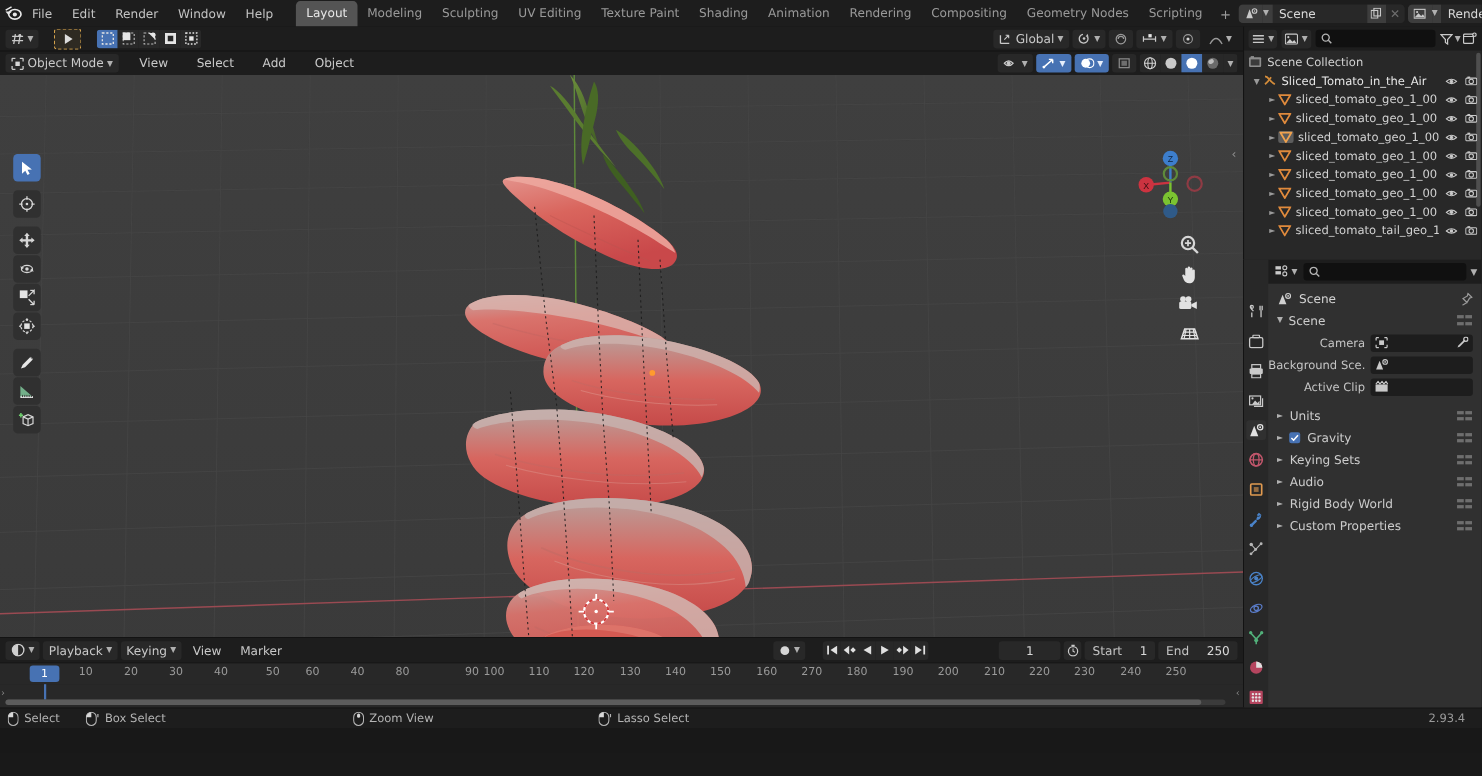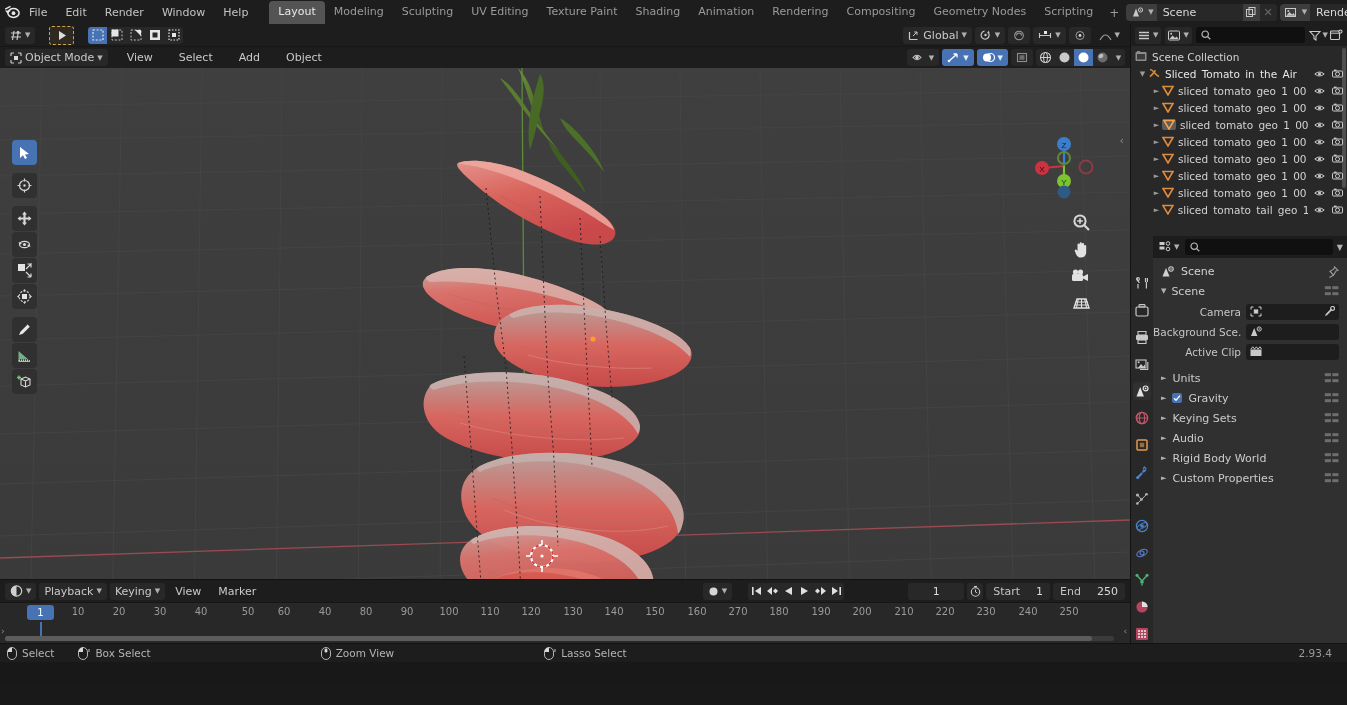--- a/index.html
+++ b/index.html
@@ -739,21 +739,21 @@
         <div class="tl-ruler">
           <div class="playhead" style="left:27px;">1</div>
           <div class="tick" style="left:78px">10</div>
           <div class="tick" style="left:119px">20</div>
           <div class="tick" style="left:160px">30</div>
           <div class="tick" style="left:201px">40</div>
           <div class="tick" style="left:248px">50</div>
           <div class="tick" style="left:284px">60</div>
           <div class="tick" style="left:325px">40</div>
           <div class="tick" style="left:366px">80</div>
-          <div class="tick" style="left:407px">90</div>
+          <div class="tick" style="left:429px">90</div>
           <div class="tick" style="left:449px">100</div>
           <div class="tick" style="left:490px">110</div>
           <div class="tick" style="left:531px">120</div>
           <div class="tick" style="left:573px">130</div>
           <div class="tick" style="left:614px">140</div>
           <div class="tick" style="left:655px">150</div>
           <div class="tick" style="left:697px">160</div>
           <div class="tick" style="left:738px">270</div>
           <div class="tick" style="left:779px">180</div>
           <div class="tick" style="left:821px">190</div>

